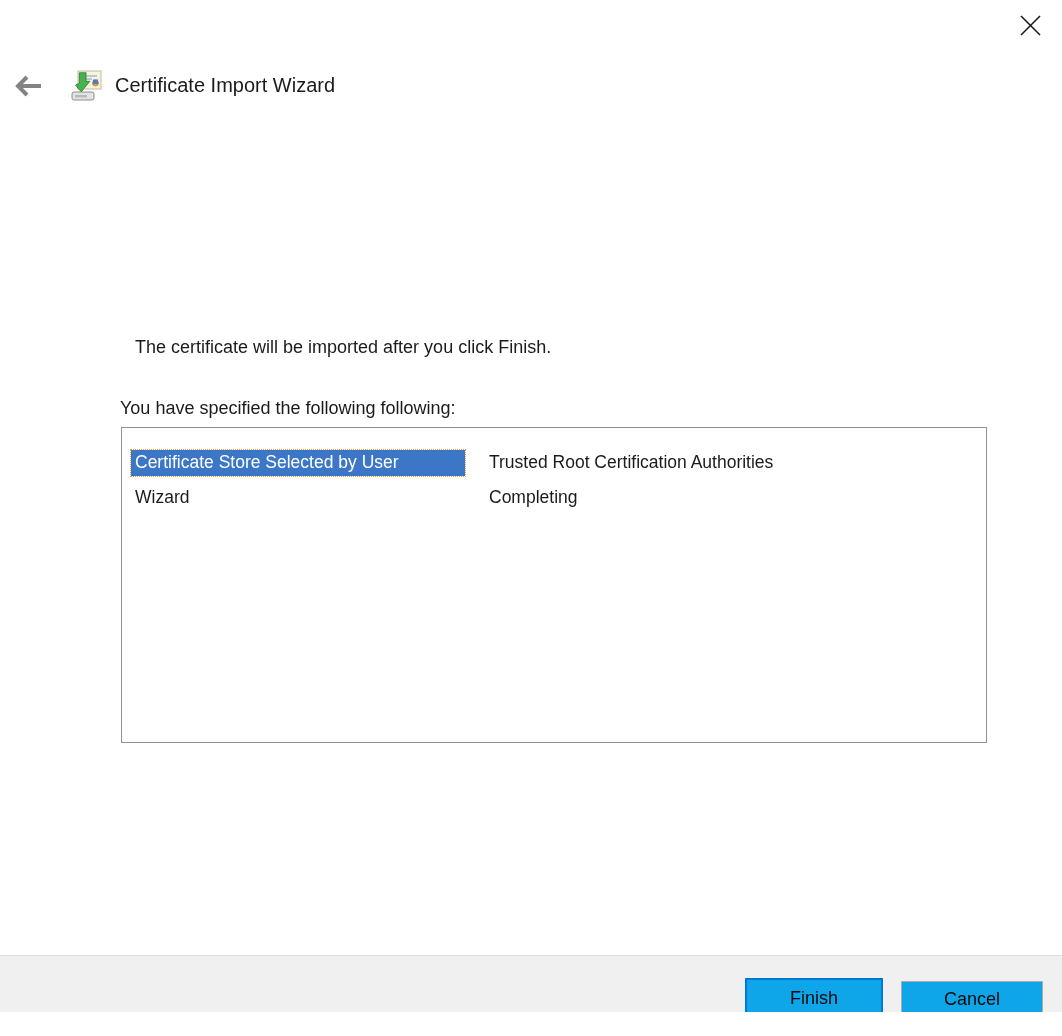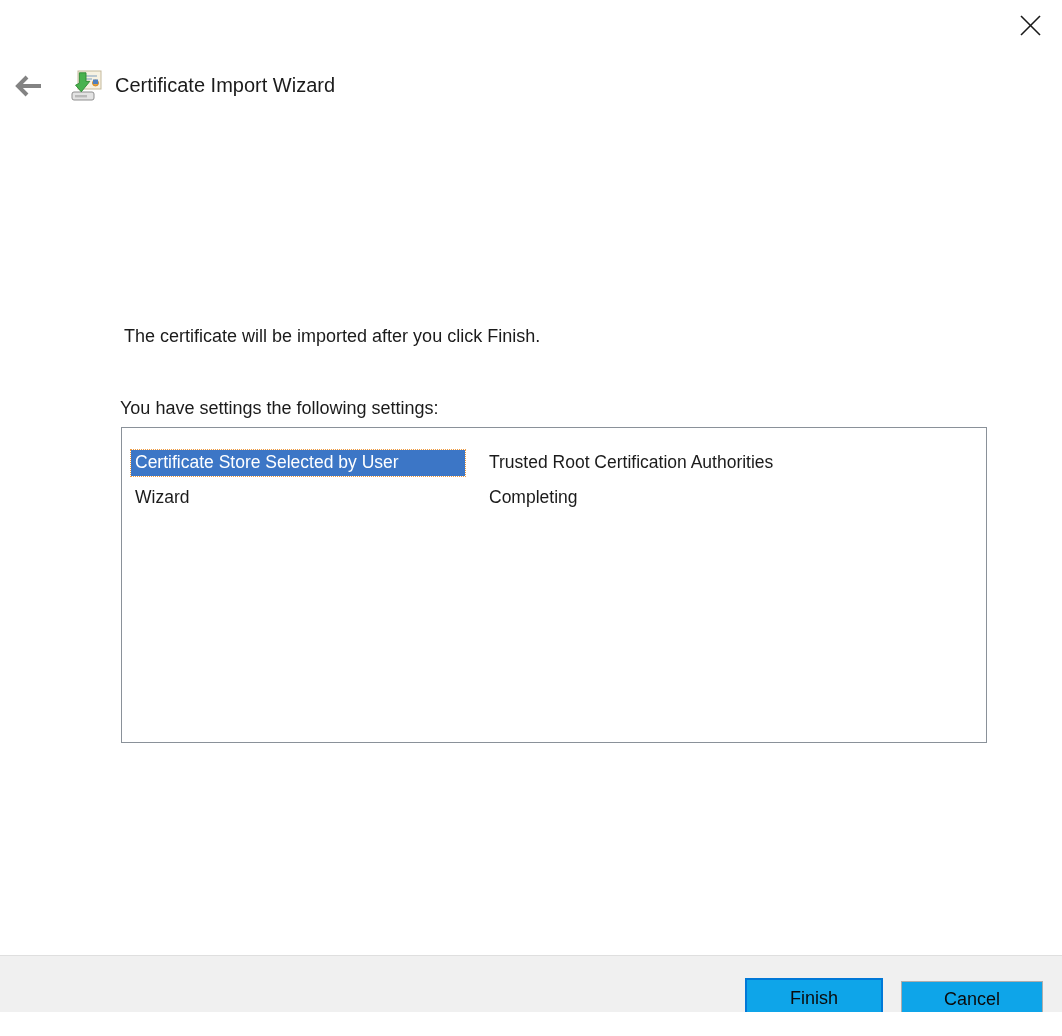--- a/index.html
+++ b/index.html
@@ -78,21 +78,21 @@
     font-size: 28px;
     font-weight: bold;
     color: #000000;
     white-space: nowrap;
     letter-spacing: 0.2px;
   }
   .description {
     position: absolute;
     left: 120px;
     top: 322px;
-    margin: 4px;
+    margin: 15px;
     font-size: 18px;
     white-space: nowrap;
   }
   .settings-label {
     position: absolute;
     left: 120px;
     top: 398px;
     margin: 0;
     font-size: 18px;
     white-space: nowrap;
@@ -207,21 +207,21 @@
 
         <path d="M20 4 L20 13 L24 13 L15 24 L9 17 L13 15 L13 4 Z" transform="translate(-3,0) scale(0.95)" fill="#49b24e" stroke="#2f8a35" stroke-width="1"></path>
       </svg>
     </span>
     <span class="header-title">Certificate Import Wizard</span>
   </div>
 
 
   <p class="description">The certificate will be imported after you click Finish.</p>
 
-  <p class="settings-label">You have settings the following settings:</p>
+  <p class="settings-label">You have specified the following following:</p>
 
   <div class="settings-list">
     <div class="settings-row selected">
       <span class="cell-name">Certificate Store Selected by User</span>
       <span class="cell-value">Trusted Root Certification Authorities</span>
     </div>
     <div class="settings-row">
       <span class="cell-name">Wizard</span>
       <span class="cell-value">Completing</span>
     </div>

